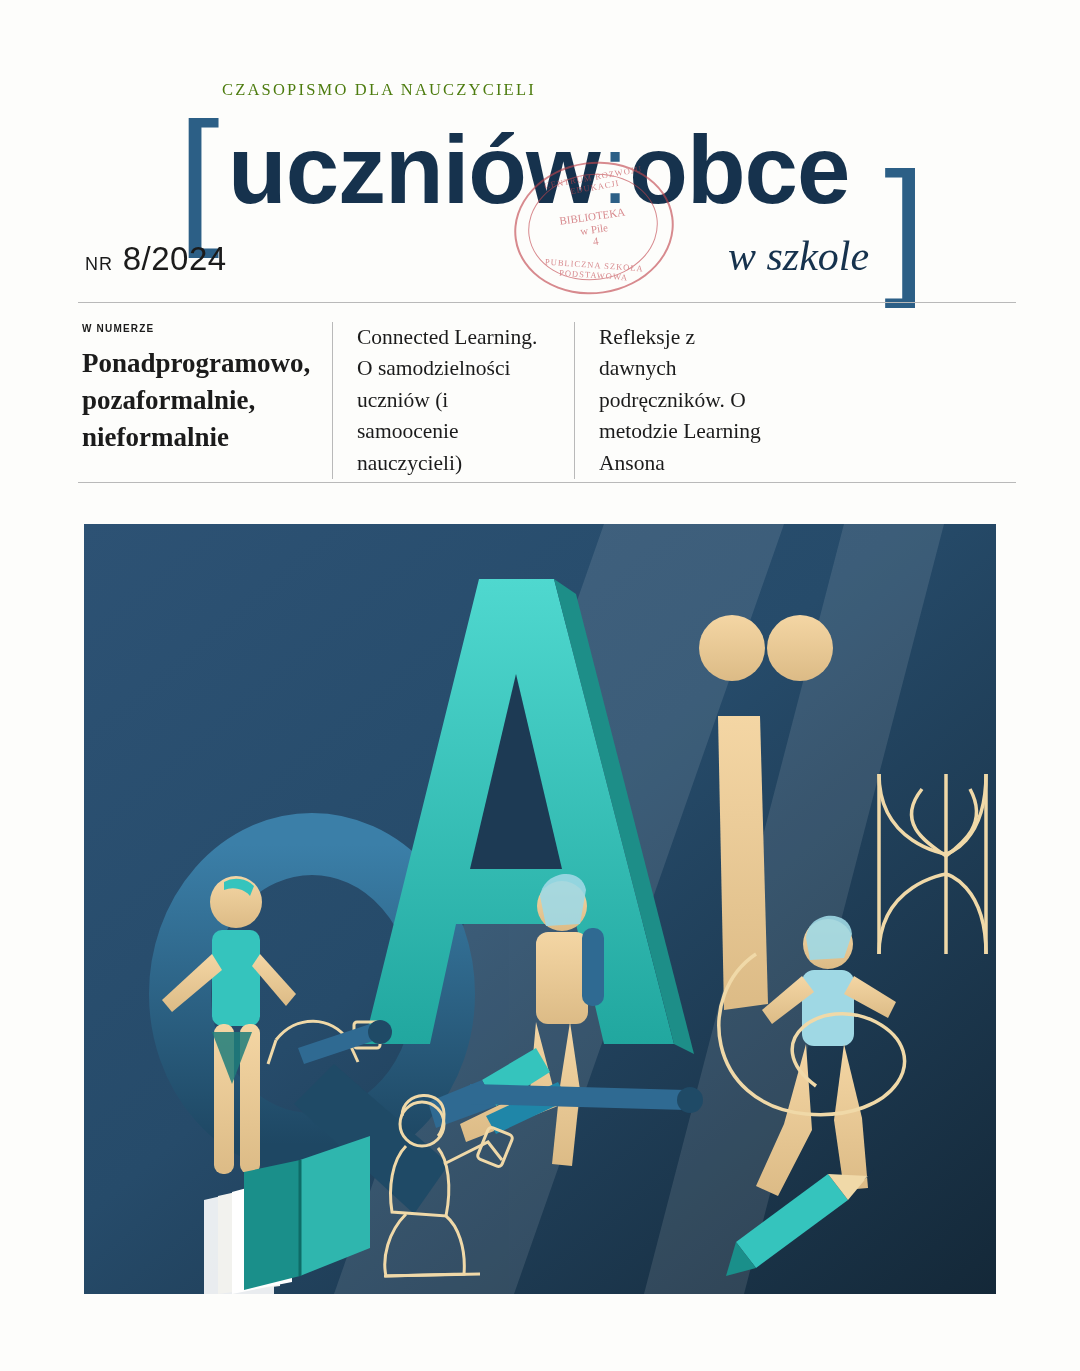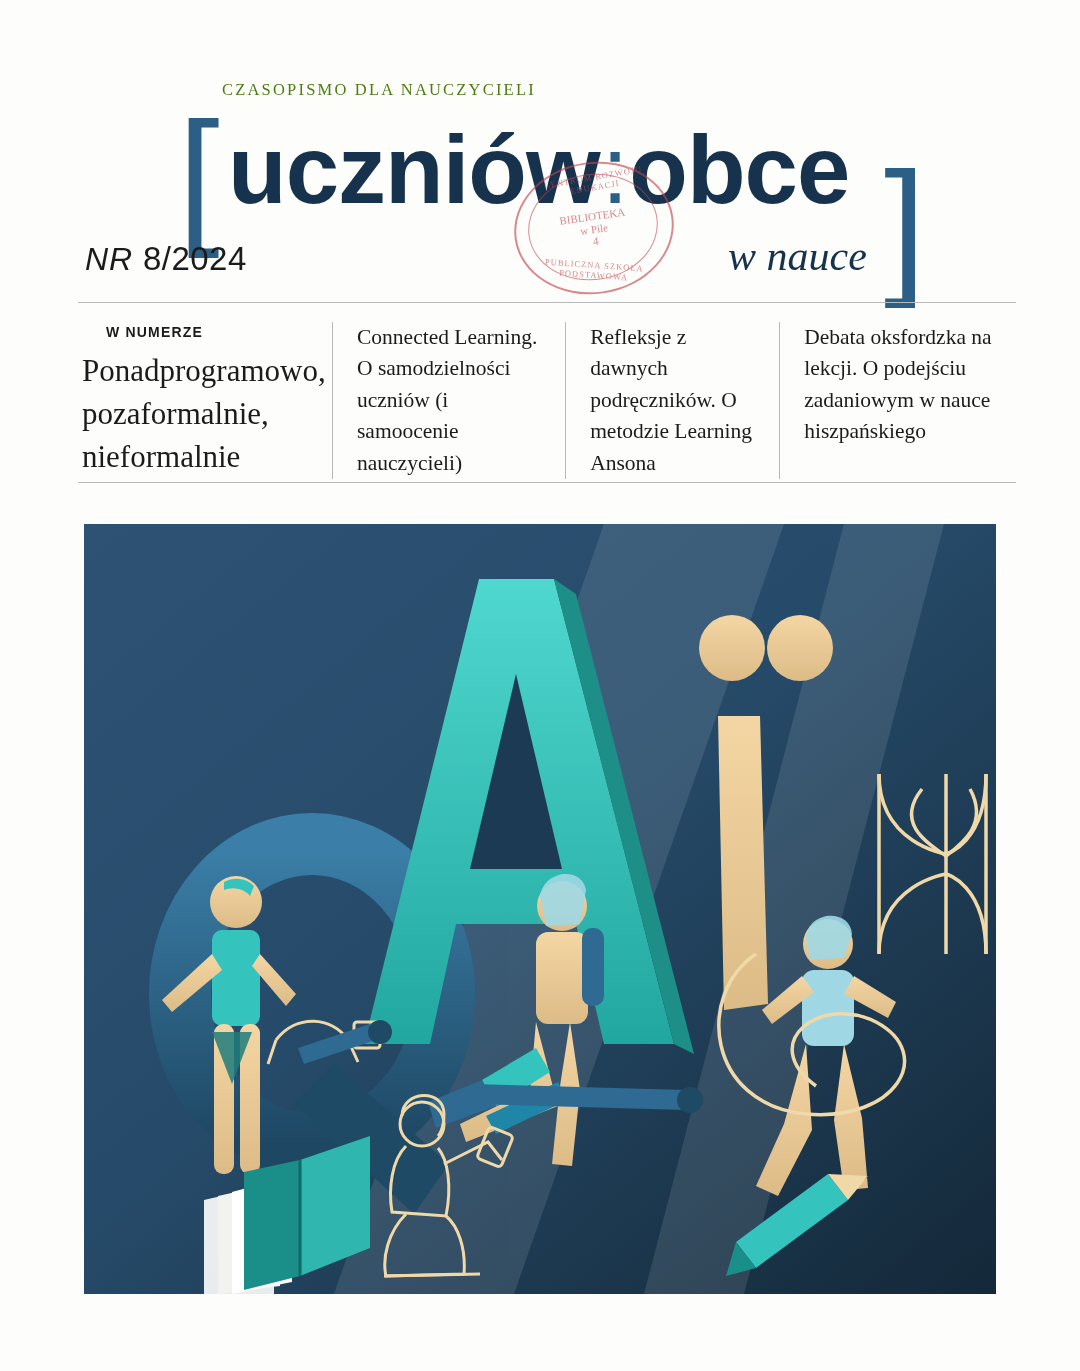--- a/index.html
+++ b/index.html
@@ -131,23 +131,22 @@
   .issue {
     position: absolute;
     left: 85px;
     top: 240px;
     font-family: "Liberation Sans", sans-serif;
     font-size: 33px;
     color: #1b1b1b;
     letter-spacing: .5px;
   }
   .issue .nr {
-    font-size: 32px;
+    font-size: 18px;
     letter-spacing: 1px;
-    font-style: italic;
   }
 
   
   .rule {
     position: absolute;
     left: 78px;
     width: 938px;
     height: 1px;
     background: #b9b9b9;
   }
@@ -173,31 +172,31 @@
   .teaser + .teaser {
     border-left: 1px solid #b9b9b9;
     padding-left: 24px;
   }
   .teaser.c0 { width: 252px; padding-left: 2px; }
   .teaser.c1 { width: 242px; }
   .teaser.c2 { width: 222px; }
   .teaser.c3 { width: 248px; }
   .teaser .label {
     font-family: "Liberation Sans", sans-serif;
-    font-size: 14px;
+    font-size: 10px;
     font-weight: 700;
     letter-spacing: 1.2px;
     text-transform: uppercase;
     margin-bottom: 8px;
     color: #1b1b1b;
-    margin-left: 24px;
   }
   .teaser .headline {
-    font-size: 31px;
+    font-size: 27px;
     line-height: 1.38;
+    font-weight: bold;
   }
 
   
   .cover {
     position: absolute;
     left: 84px;
     top: 524px;
     width: 912px;
     height: 770px;
     background: linear-gradient(150deg, #2b4f70 0%, #2a4d6c 35%, #1d3a54 75%, #15293c 100%);
@@ -208,21 +207,21 @@
 </head>
 <body>
 
 <div class="page">
 
   <div class="masthead">
     <div class="kicker">CZASOPISMO DLA NAUCZYCIELI</div>
     <div class="bracket left">[</div>
     <div class="bracket right">]</div>
     <div class="logo-main"><span>uczniów</span><span class="sep">:</span><span>obce</span></div>
-    <div class="logo-sub">w nauce</div>
+    <div class="logo-sub">w szkole</div>
   </div>
 
   <div class="stamp">
     <div class="ring"></div>
     <div class="ring2"></div>
     <div class="stamp-arc">CENTRUM  ROZWOJU  EDUKACJI</div>
     <div class="stamp-arc bottom">PUBLICZNA  SZKOŁA  PODSTAWOWA</div>
     <div class="stamp-txt">
       <div>BIBLIOTEKA</div>
       <div>w Pile</div>
@@ -240,23 +239,20 @@
   <div class="teasers">
     <div class="teaser c0">
       <div class="label">W NUMERZE</div>
       <div class="headline">Ponadprogramowo, pozaformalnie, nieformalnie</div>
     </div>
     <div class="teaser c1">
       <div>Connected Learning. O samodzielności uczniów (i samoocenie nauczycieli)</div>
     </div>
     <div class="teaser c2">
       <div>Refleksje z dawnych podręczników. O metodzie Learning Ansona</div>
-    </div>
-    <div class="teaser c3">
-      <div>Debata oksfordzka na lekcji. O podejściu zadaniowym w nauce hiszpańskiego</div>
     </div>
   </div>
 
   <div class="rule bottom"></div>
 
   <div class="cover">
     <svg width="912" height="770" viewBox="0 0 912 770">
       <defs>
         <linearGradient id="bgGrad" x1="0" y1="0" x2="1" y2="1">
           <stop offset="0%" stop-color="#2d5274"></stop>

